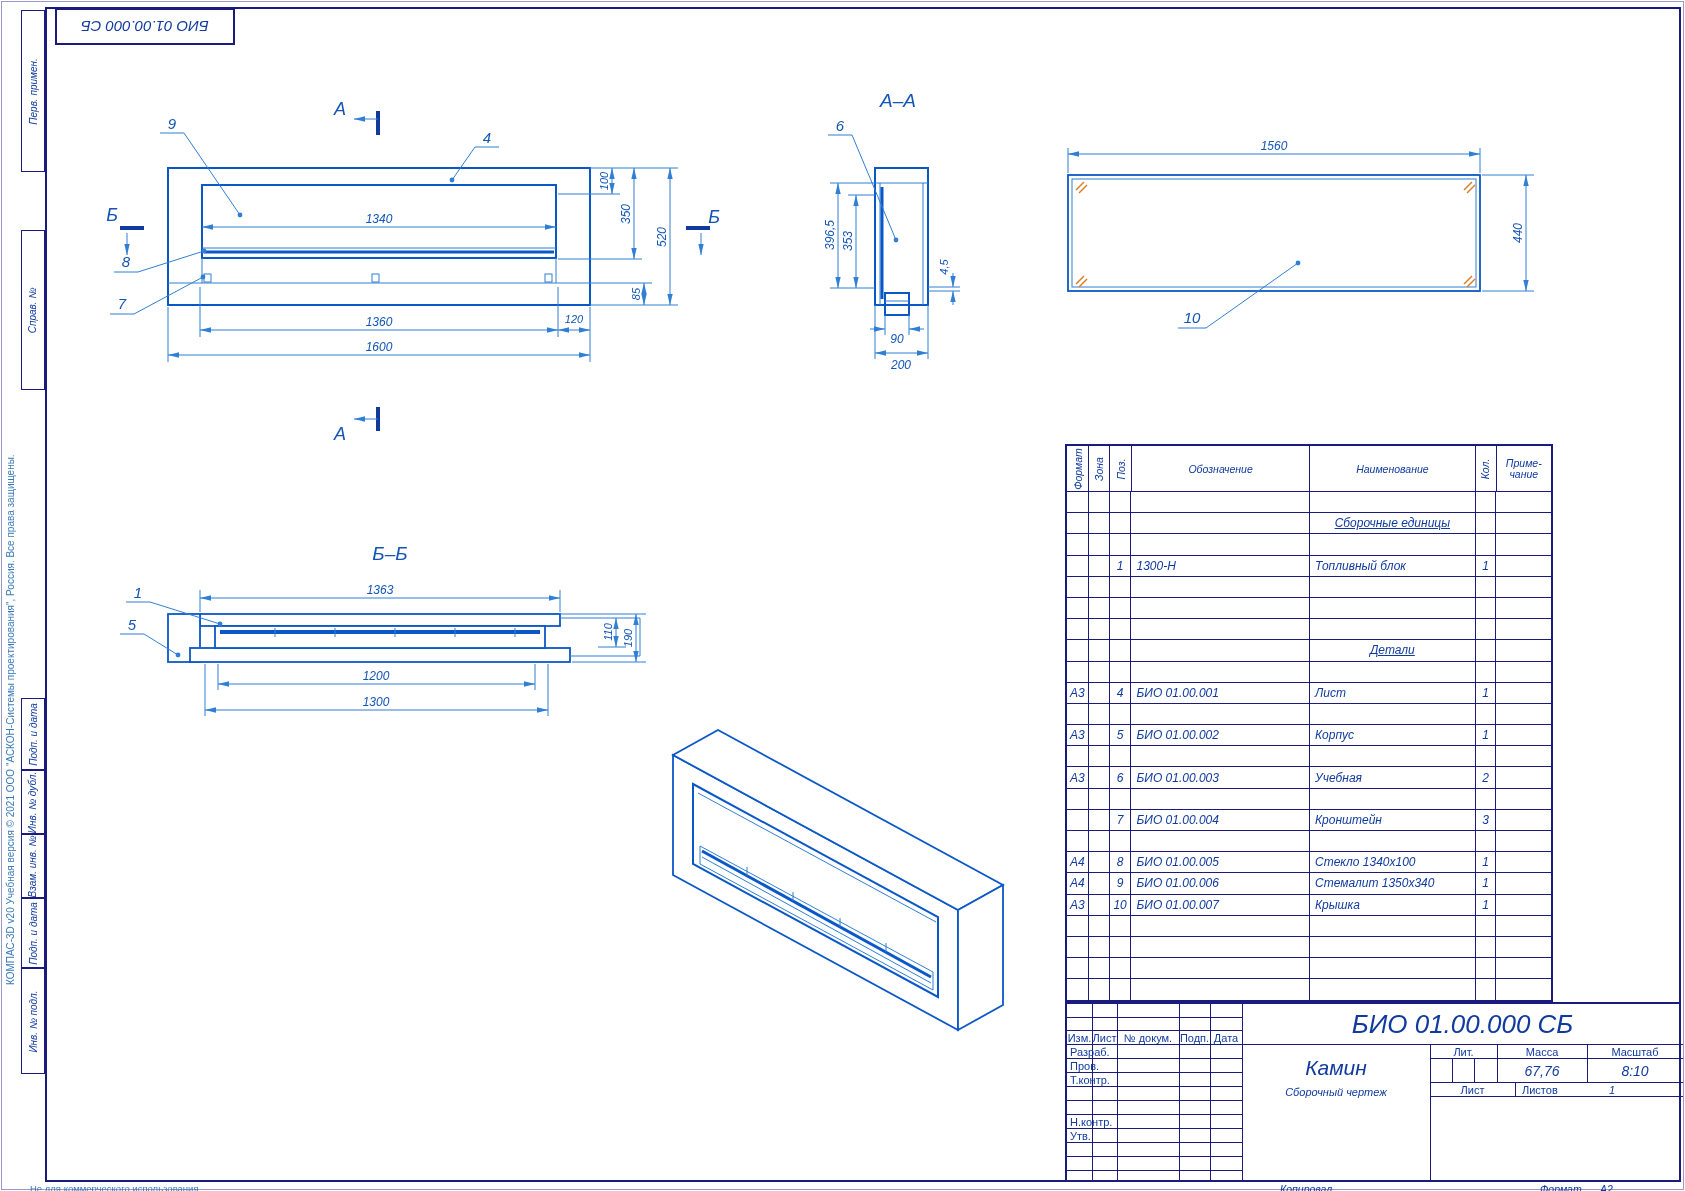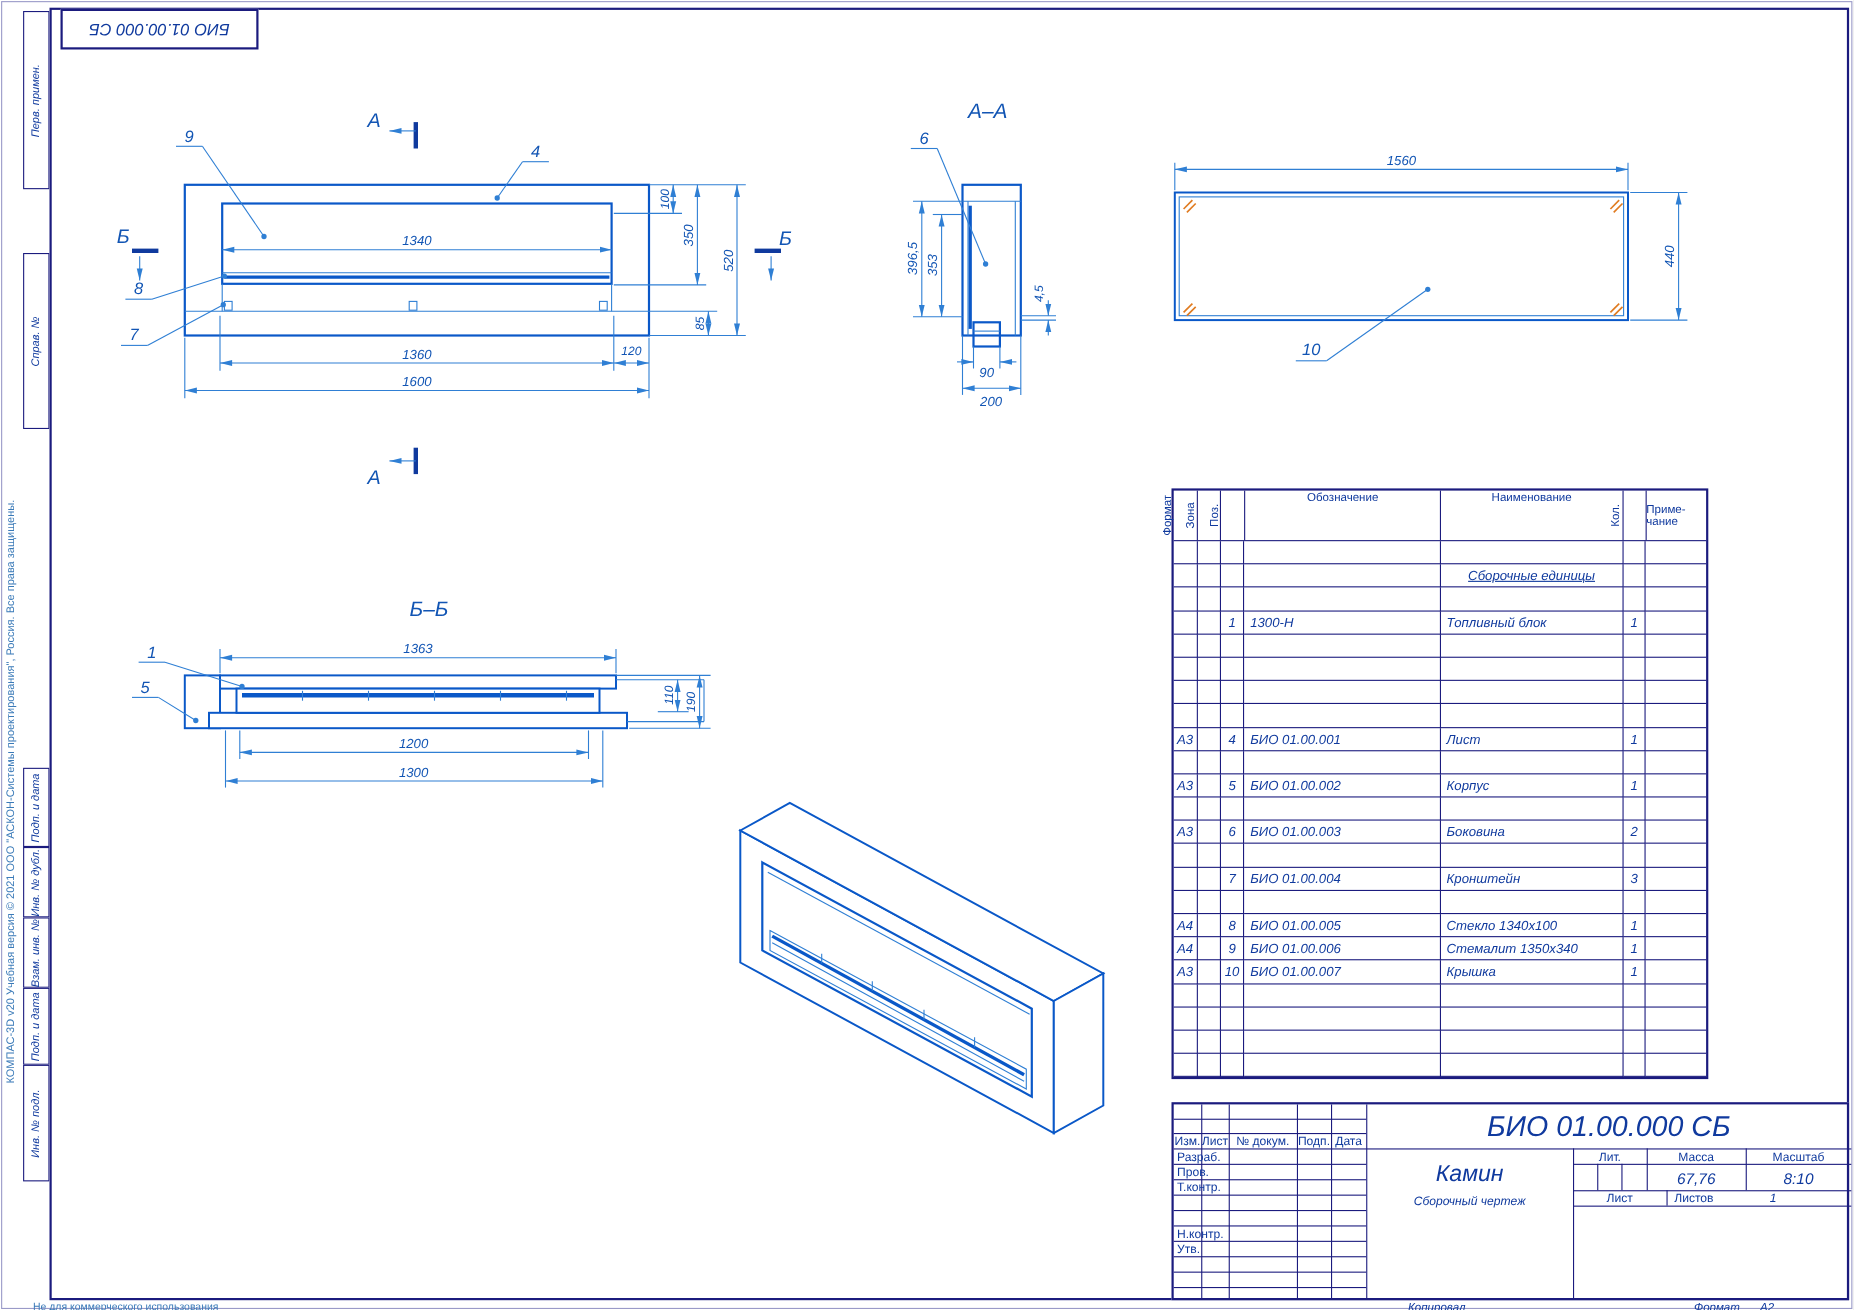--- a/index.html
+++ b/index.html
@@ -48,22 +48,22 @@
   text{font-family:"Liberation Sans",sans-serif}
   .dt{font-style:italic;font-size:12px;fill:#1255b4;text-anchor:middle}
   .dts{font-style:italic;font-size:11px;fill:#1255b4;text-anchor:middle}
   .ct{font-style:italic;font-size:15px;fill:#1255b4;text-anchor:middle}
   .lt{font-style:italic;font-size:18px;fill:#1255b4;text-anchor:middle}
   .vt{font-style:italic;font-size:19px;fill:#1255b4;text-anchor:middle}
 
   
   #spec{position:absolute;left:1065px;top:444px;width:488px;border:2px solid var(--ink);background:#fff}
   .spec-head{display:flex;height:46px;border-bottom:1px solid var(--ink)}
-  .sh{border-right:1px solid var(--ink);display:flex;justify-content:center;
-      font-size:10.5px;color:var(--txt)}
+  .sh{border-right:1px solid var(--ink);display:flex;align-items:center;justify-content:center;
+      font-style:italic;font-size:10.5px;color:var(--txt)}
   .sh.c6{border-right:none;flex-direction:column;line-height:11px}
   .c0{width:22px}.c1{width:21px}.c2{width:22px}.c3{width:180px}.c4{width:167px}.c5{width:21px}.c6{width:55px}
   .vlab{transform:rotate(-90deg);white-space:nowrap}
   .spec-row{display:flex;height:21.2px}
   .spec-cell{border-right:1px solid var(--ink);border-bottom:1px solid var(--ink);font-style:italic;
              font-size:12px;color:var(--txt);display:flex;align-items:center;justify-content:center;
              overflow:hidden;white-space:nowrap}
   .spec-cell.c3,.spec-cell.c4{justify-content:flex-start;padding-left:5px}
   .spec-cell.c6{border-right:none}
   .spec-cell.group{justify-content:center;text-decoration:underline;padding-left:0}
@@ -423,20 +423,29 @@
           <div class="spec-cell c3"></div>
           <div class="spec-cell c4"></div>
           <div class="spec-cell c5"></div>
           <div class="spec-cell c6"></div>
         </div>
         <div class="spec-row">
           <div class="spec-cell c0"></div>
           <div class="spec-cell c1"></div>
           <div class="spec-cell c2"></div>
           <div class="spec-cell c3"></div>
+          <div class="spec-cell c4 group">Детали</div>
+          <div class="spec-cell c5"></div>
+          <div class="spec-cell c6"></div>
+        </div>
+        <div class="spec-row">
+          <div class="spec-cell c0"></div>
+          <div class="spec-cell c1"></div>
+          <div class="spec-cell c2"></div>
+          <div class="spec-cell c3"></div>
           <div class="spec-cell c4"></div>
           <div class="spec-cell c5"></div>
           <div class="spec-cell c6"></div>
         </div>
         <div class="spec-row">
           <div class="spec-cell c0">А3</div>
           <div class="spec-cell c1"></div>
           <div class="spec-cell c2">4</div>
           <div class="spec-cell c3">БИО 01.00.001</div>
           <div class="spec-cell c4">Лист</div>
@@ -468,21 +477,21 @@
           <div class="spec-cell c3"></div>
           <div class="spec-cell c4"></div>
           <div class="spec-cell c5"></div>
           <div class="spec-cell c6"></div>
         </div>
         <div class="spec-row">
           <div class="spec-cell c0">А3</div>
           <div class="spec-cell c1"></div>
           <div class="spec-cell c2">6</div>
           <div class="spec-cell c3">БИО 01.00.003</div>
-          <div class="spec-cell c4">Боковина</div>
+          <div class="spec-cell c4">Учебная</div>
           <div class="spec-cell c5">2</div>
           <div class="spec-cell c6"></div>
         </div>
         <div class="spec-row">
           <div class="spec-cell c0"></div>
           <div class="spec-cell c1"></div>
           <div class="spec-cell c2"></div>
           <div class="spec-cell c3"></div>
           <div class="spec-cell c4"></div>
           <div class="spec-cell c5"></div>

